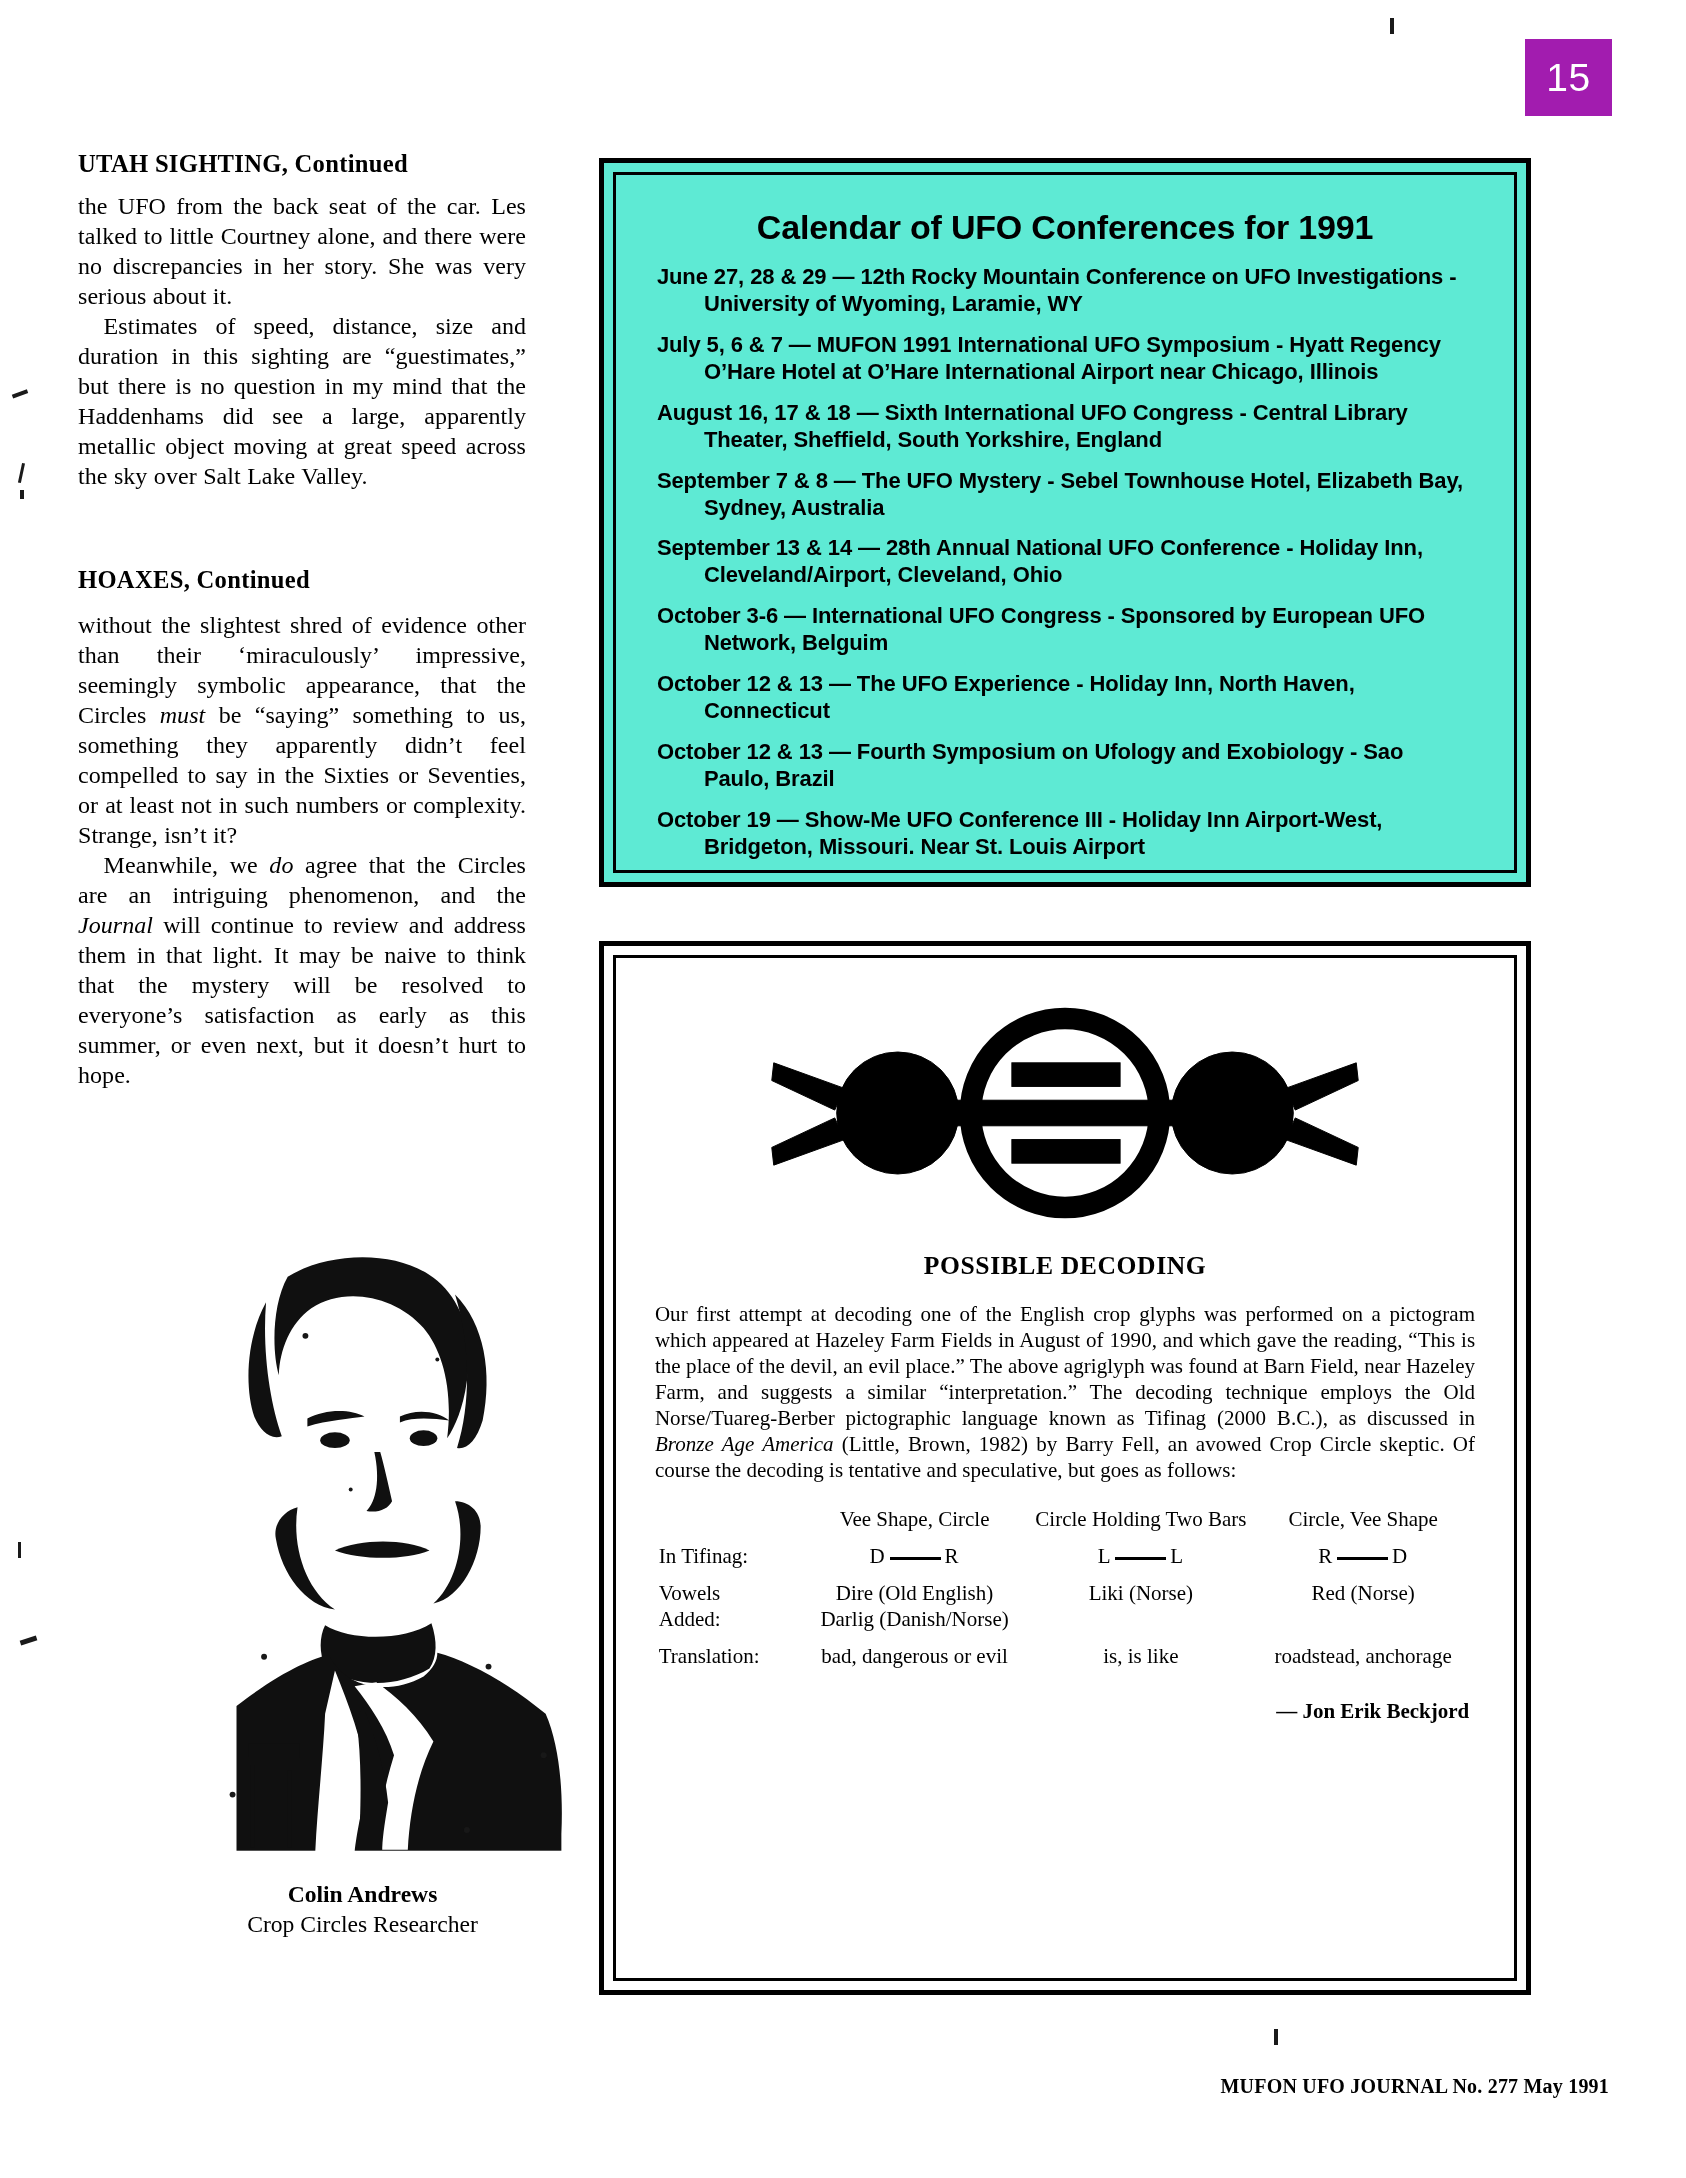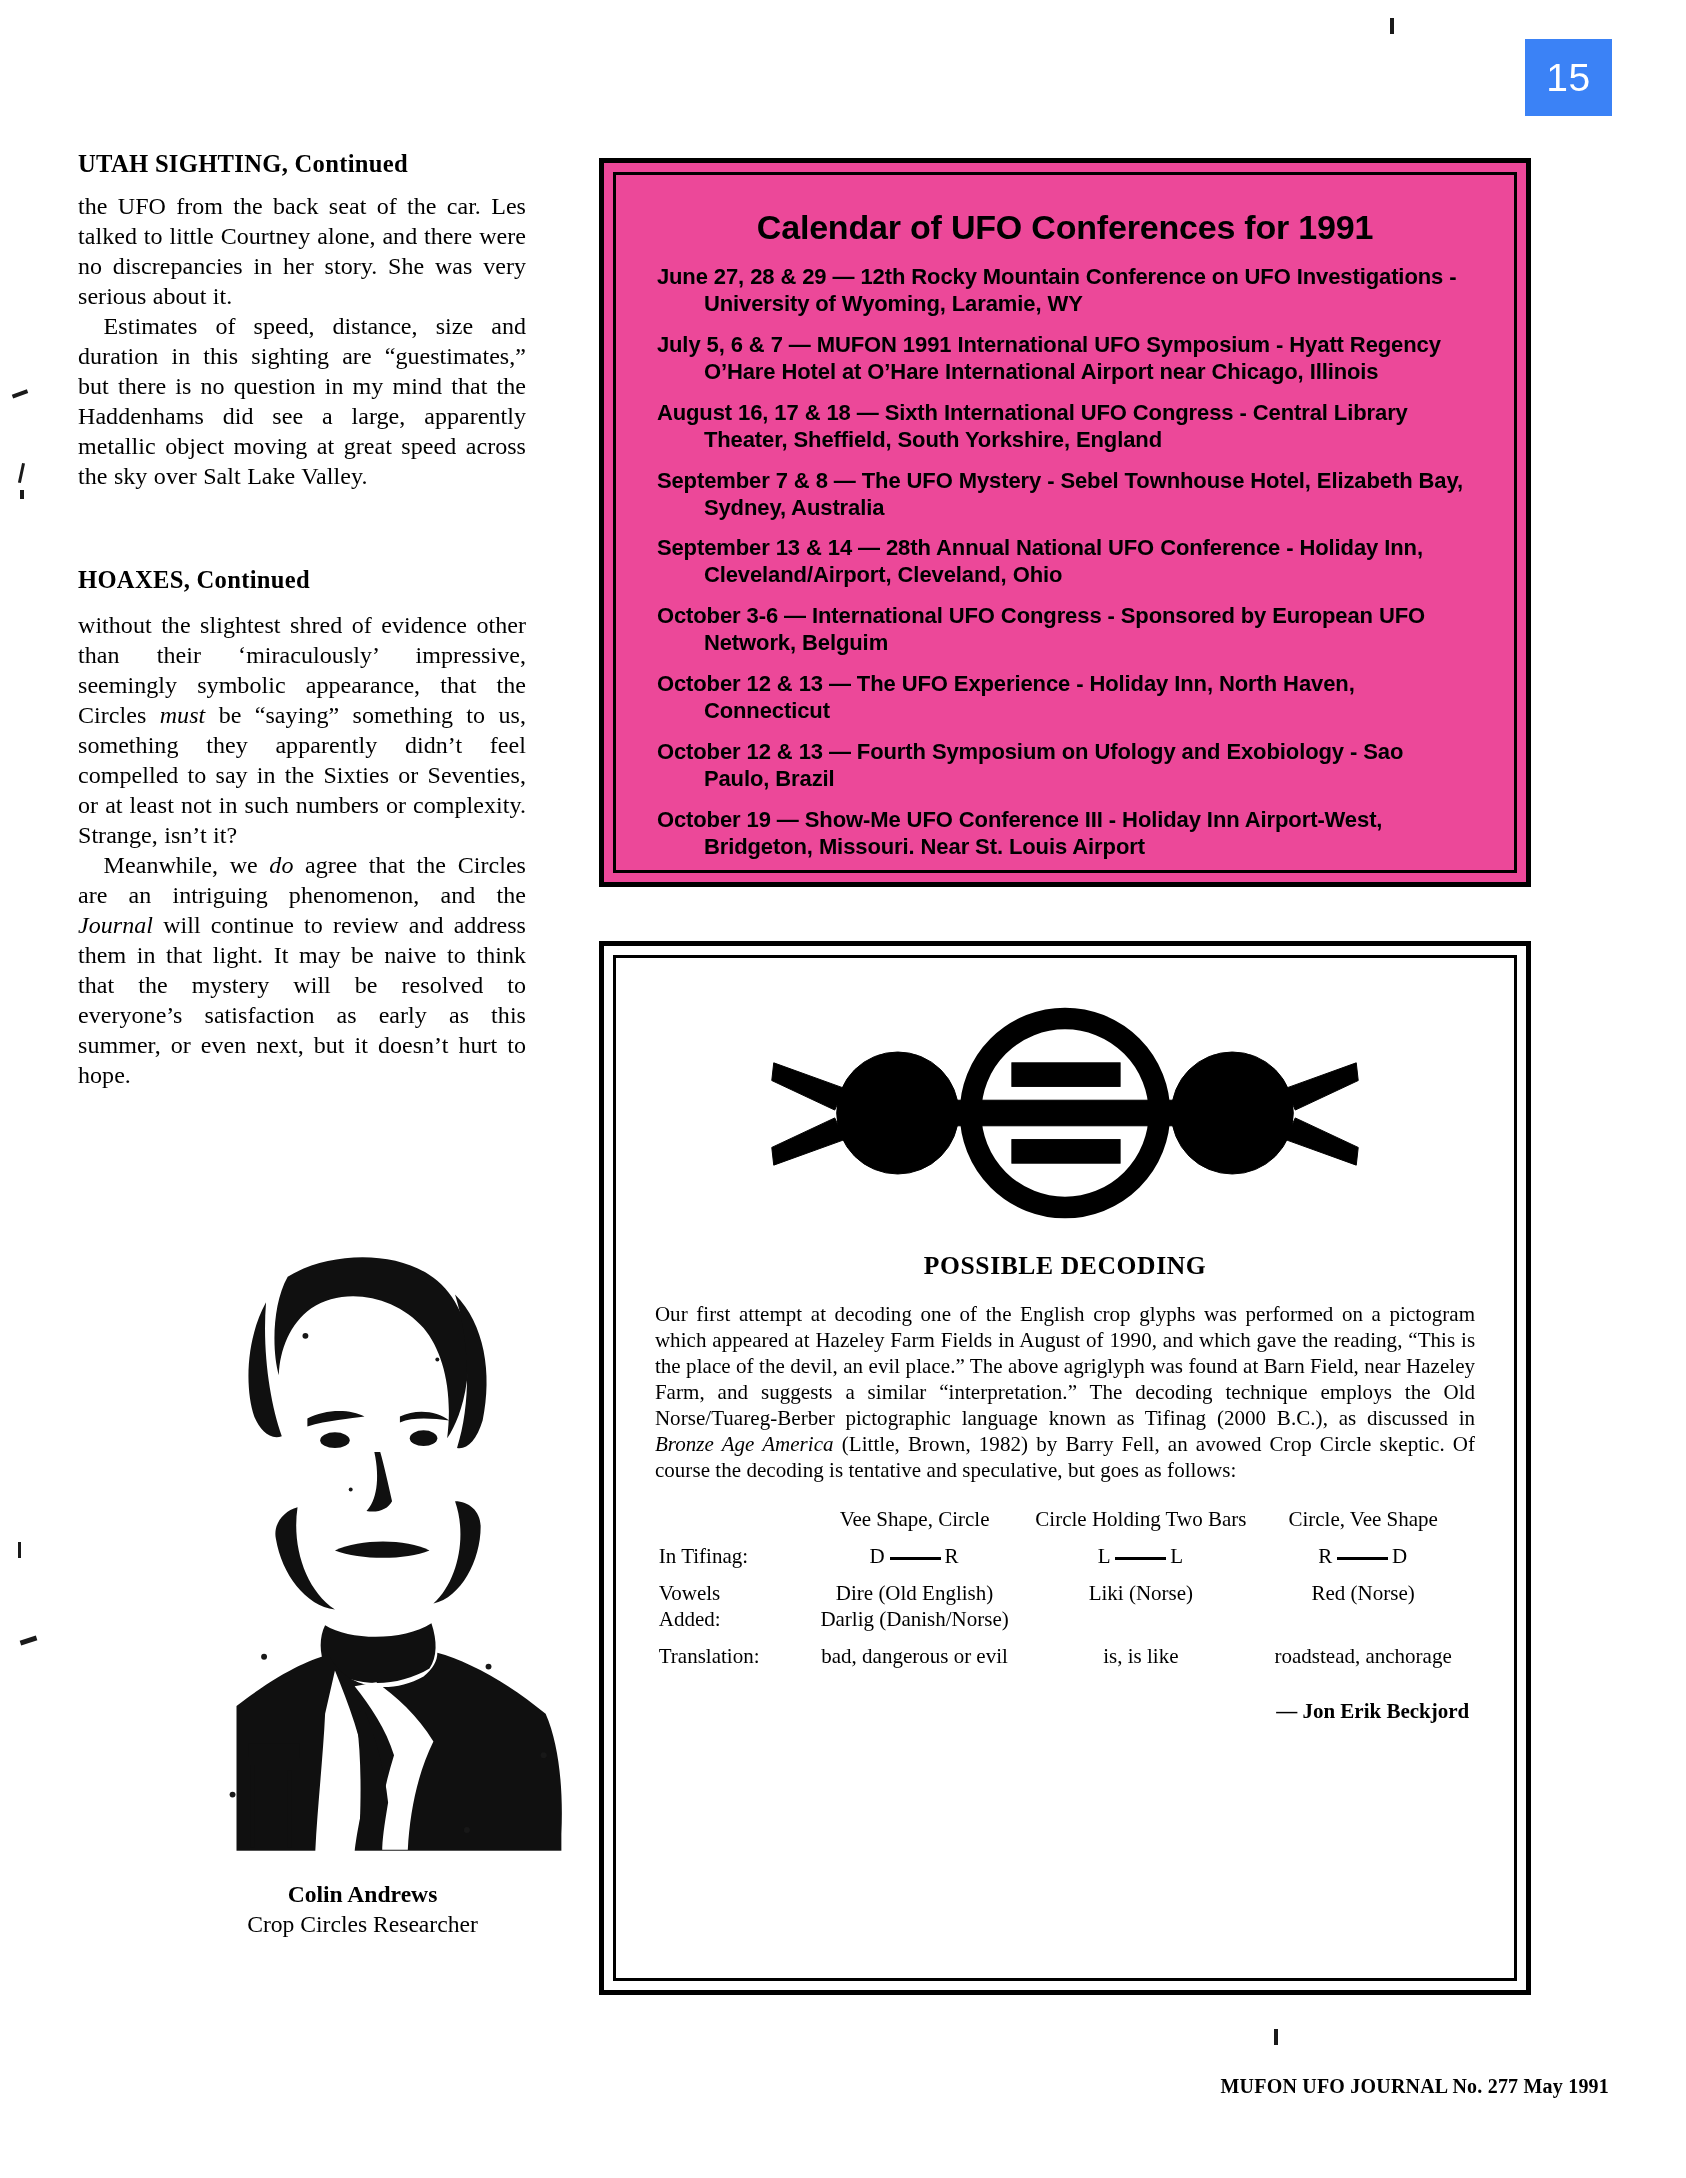--- a/index.html
+++ b/index.html
@@ -10,21 +10,21 @@
     color:#000;
     position:relative;
     overflow:hidden;
   }
   .page { position:absolute; inset:0; }
 
   
   #page-number-box{
     position:absolute; right:74px; top:39px;
     width:87px; height:77px;
-    background:#3b82f6; color:#fff;
+    background:#a21caf; color:#fff;
     font-family:"Liberation Sans", sans-serif;
     font-size:39px; font-weight:400;
     display:flex; align-items:center; justify-content:center;
     letter-spacing:0.5px;
   }
 
   
   #left-column{
     position:absolute; left:78px; top:150px;
     width:448px;
@@ -65,21 +65,21 @@
   }
   #portrait-name{ font-weight:bold; display:block; }
   #portrait-role{ display:block; }
 
   
   #calendar-box{
     position:absolute; left:599px; top:158px;
     width:932px; height:729px;
     border:5.9px solid #000;
     box-sizing:border-box;
-    background:#ec4899;
+    background:#5eead4;
   }
   #calendar-inner{
     position:absolute; inset:8.9px;
     border:3px solid #000;
     box-sizing:border-box;
     padding:29.6px 41px 19.7px 41px;
   }
   #calendar-title{
     font-family:"Liberation Sans", sans-serif;
     font-weight:bold;

